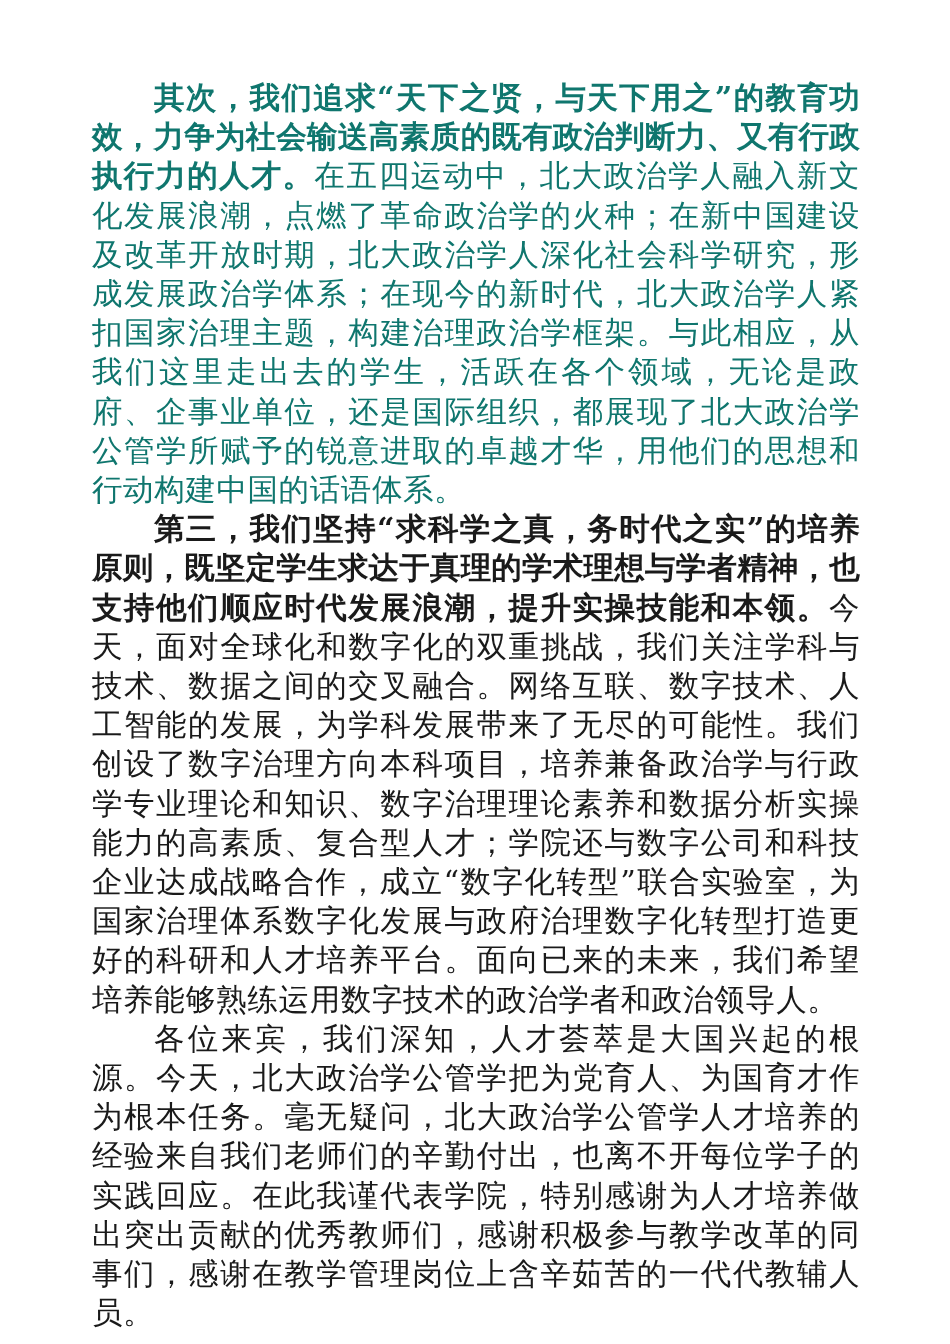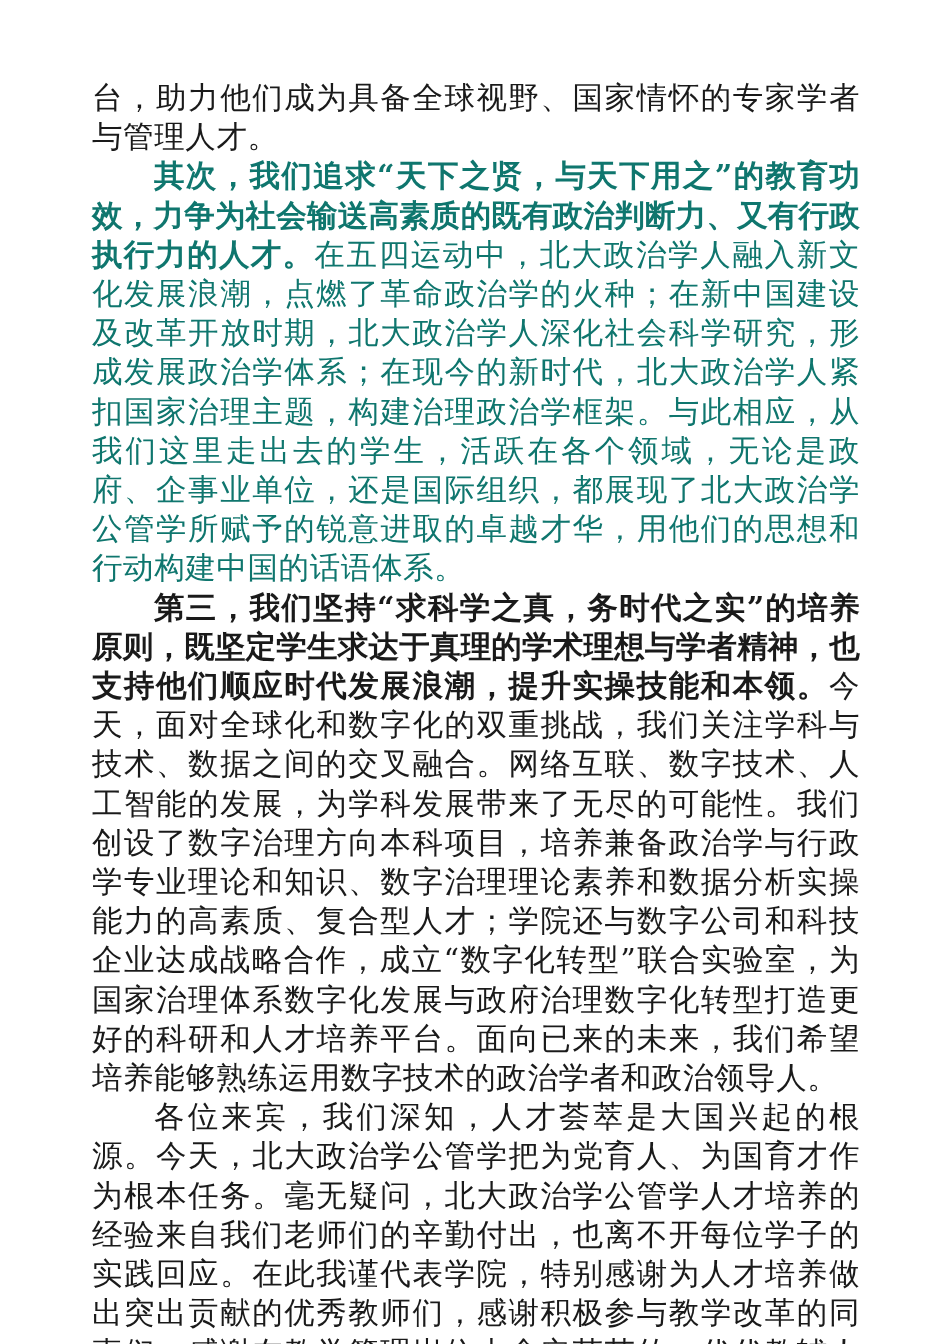--- a/index.html
+++ b/index.html
@@ -48,18 +48,17 @@
   .para {
     text-rendering: optimizeLegibility;
   }
 </style>
 </head>
 <body>
 
 <div class="page" style="background: rgb(255, 255, 255); width: 950px; height: 1344px;">
   <div class="page-body" id="body-root">
 
-  <p class="para" style="color: rgb(26, 26, 26);"><span class="normal">台，助力他们成为具备全球视野、国家情怀的专家学者与管理人才。</span></p>
       <p class="para indent" style="color: #0f766e;"><span class="bold">其次，我们追求“天下之贤，与天下用之”的教育功效，力争为社会输送高素质的既有政治判断力、又有行政执行力的人才。</span><span class="normal">在五四运动中，北大政治学人融入新文化发展浪潮，点燃了革命政治学的火种；在新中国建设及改革开放时期，北大政治学人深化社会科学研究，形成发展政治学体系；在现今的新时代，北大政治学人紧扣国家治理主题，构建治理政治学框架。与此相应，从我们这里走出去的学生，活跃在各个领域，无论是政府、企事业单位，还是国际组织，都展现了北大政治学公管学所赋予的锐意进取的卓越才华，用他们的思想和行动构建中国的话语体系。</span></p>
       <p class="para indent" style="color: rgb(26, 26, 26);"><span class="bold">第三，我们坚持“求科学之真，务时代之实”的培养原则，既坚定学生求达于真理的学术理想与学者精神，也支持他们顺应时代发展浪潮，提升实操技能和本领。</span><span class="normal">今天，面对全球化和数字化的双重挑战，我们关注学科与技术、数据之间的交叉融合。网络互联、数字技术、人工智能的发展，为学科发展带来了无尽的可能性。我们创设了数字治理方向本科项目，培养兼备政治学与行政学专业理论和知识、数字治理理论素养和数据分析实操能力的高素质、复合型人才；学院还与数字公司和科技企业达成战略合作，成立“数字化转型”联合实验室，为国家治理体系数字化发展与政府治理数字化转型打造更好的科研和人才培养平台。面向已来的未来，我们希望培养能够熟练运用数字技术的政治学者和政治领导人。</span></p>
       <p class="para indent" style="color: rgb(26, 26, 26);"><span class="normal">各位来宾，我们深知，人才荟萃是大国兴起的根源。今天，北大政治学公管学把为党育人、为国育才作为根本任务。毫无疑问，北大政治学公管学人才培养的经验来自我们老师们的辛勤付出，也离不开每位学子的实践回应。在此我谨代表学院，特别感谢为人才培养做出突出贡献的优秀教师们，感谢积极参与教学改革的同事们，感谢在教学管理岗位上含辛茹苦的一代代教辅人员。</span></p>
     </div>
 </div>
 
 </body></html>

